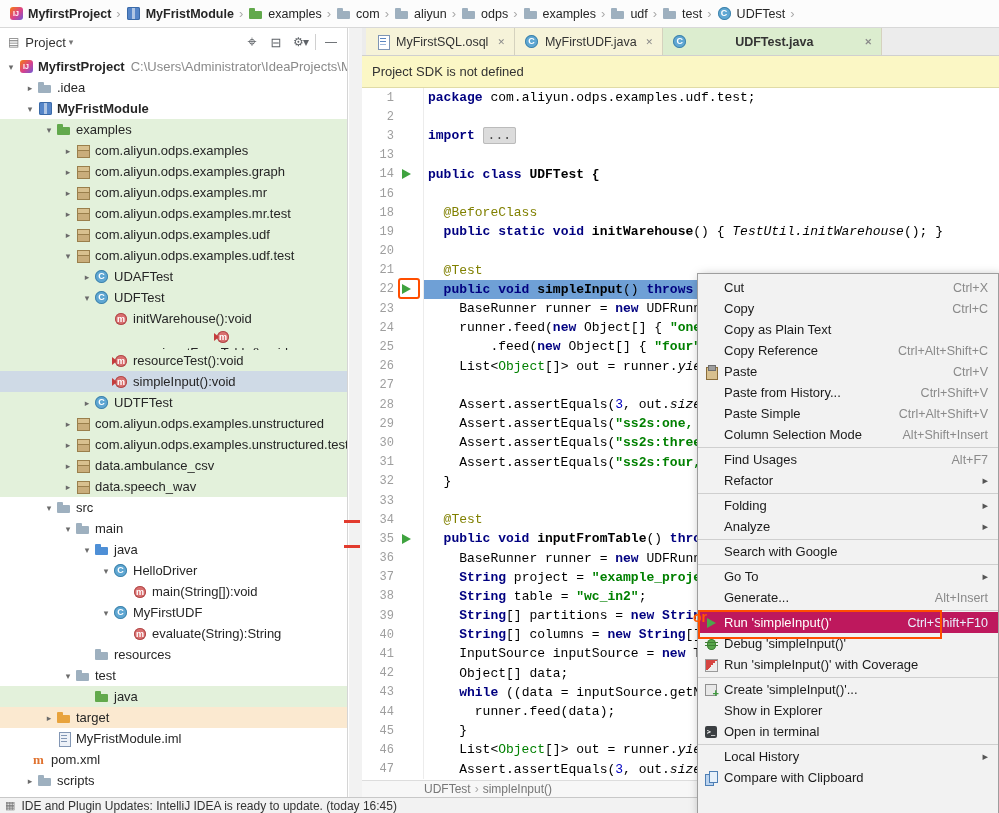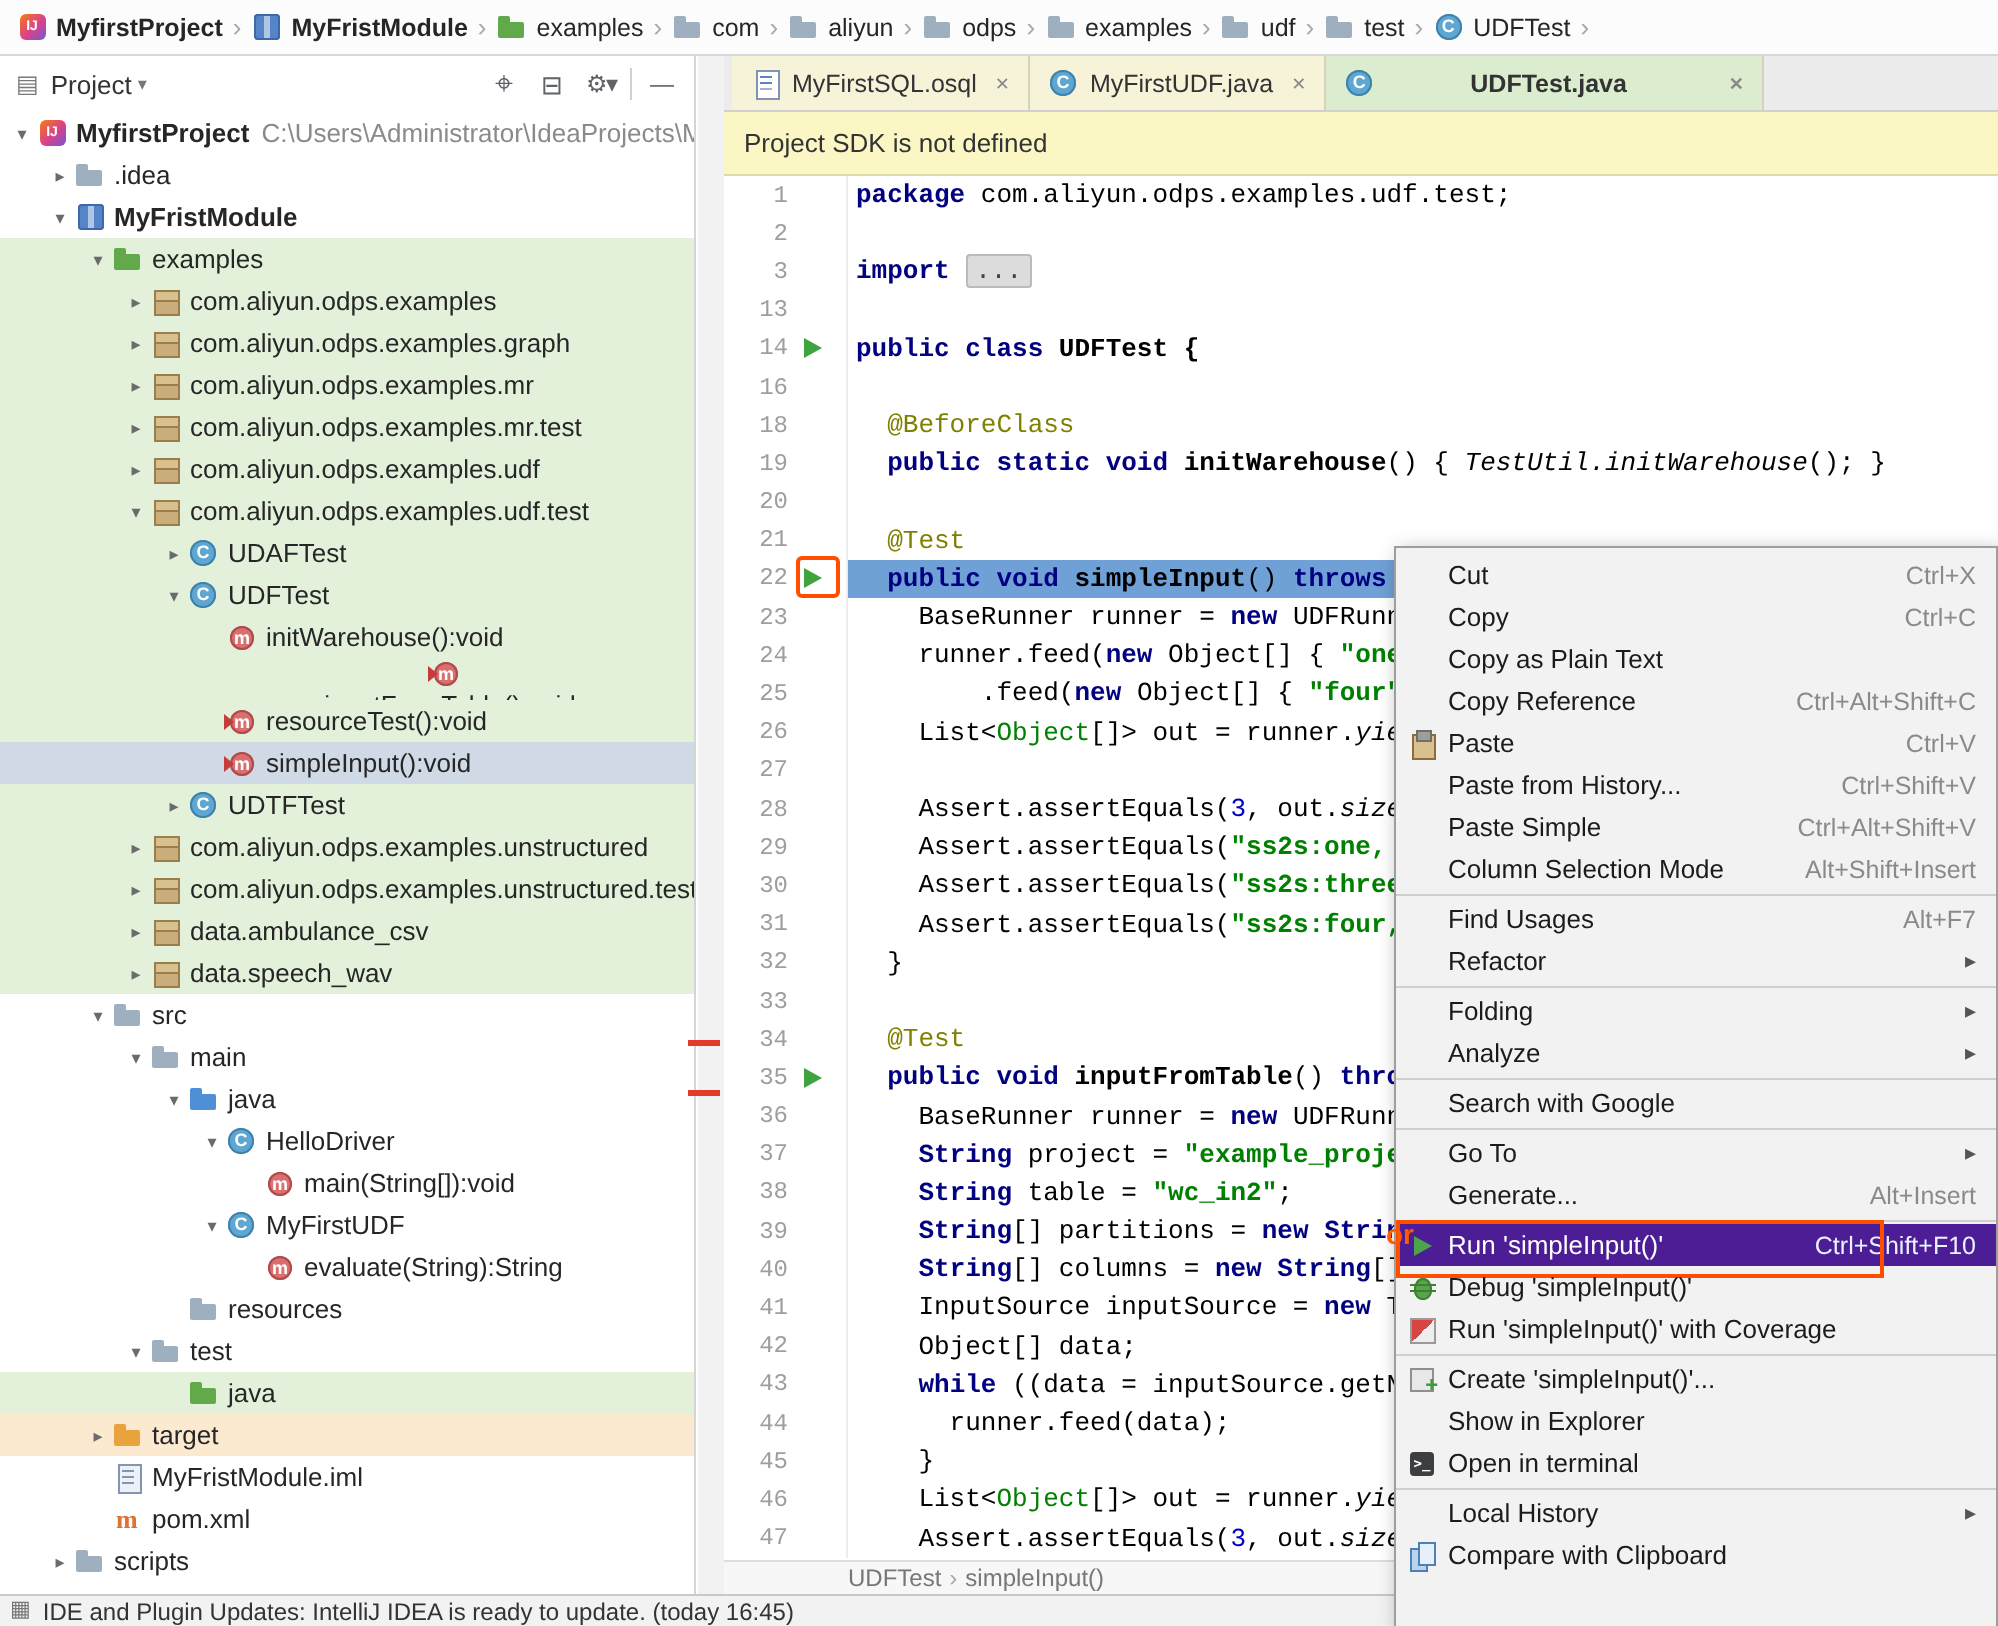--- a/index.html
+++ b/index.html
@@ -148,21 +148,21 @@
 
   
   #context-menu { position:absolute; left:697px; top:273px; width:302px; height:541px; background:#F2F2F2;
     border:1px solid #9E9E9E; box-shadow:3px 3px 10px rgba(0,0,0,.35); z-index:10; padding:3px 0; overflow:hidden; }
   .mitem { height:21px; display:flex; align-items:center; padding:0 10px 0 5px; font-size:13px; color:#1B1B1B;
     position:relative; white-space:nowrap; }
   .micon { width:21px; flex:none; display:flex; align-items:center; }
   .mlabel { flex:1; overflow:hidden; }
   .mshort { color:#8A8A8A; font-size:12.5px; margin-left:16px; }
   .marrow { color:#555; font-size:11px; margin-left:16px; }
-  .mitem.msel { background:#4c1d95; color:#fff; }
+  .mitem.msel { background:#be185d; color:#fff; }
   .mitem.msel .mshort, .mitem.msel .marrow { color:#EAF2FF; }
   .mitem.mboxed::after { content:""; position:absolute; left:0; top:-2px; width:240px; height:25px;
     border:2px solid #FF4E00; pointer-events:none; }
   .msep { height:1px; background:#CFCFCF; margin:1.5px 0; }
 
   
   .anno { position:absolute; z-index:20; pointer-events:none; }
   #anno-gutter-box { left:398px; top:278px; width:22px; height:21px; border:2px solid #FF4E00; border-radius:3px; }
   #anno-dash1 { left:344px; top:520px; width:16px; height:3px; background:#E23B2E; }
   #anno-dash2 { left:344px; top:545px; width:16px; height:3px; background:#E23B2E; }
@@ -400,21 +400,21 @@
         <div class="trow bg-orange" style="padding-left: 42px;">
           <span class="chev">▸</span>
           <span class="ic ic-folder-orange"></span>
           <span class="tlabel">target</span>
         </div>
         <div class="trow" style="padding-left: 42px;">
           <span class="chev"></span>
           <span class="ic ic-iml"></span>
           <span class="tlabel">MyFristModule.iml</span>
         </div>
-        <div class="trow" style="padding-left: 42px;">
+        <div class="trow" style="padding-left: 17px;">
           <span class="chev"></span>
           <span class="ic ic-maven"></span>
           <span class="tlabel">pom.xml</span>
         </div>
         <div class="trow" style="padding-left: 23px;">
           <span class="chev">▸</span>
           <span class="ic ic-folder"></span>
           <span class="tlabel">scripts</span>
         </div>
       </div>

